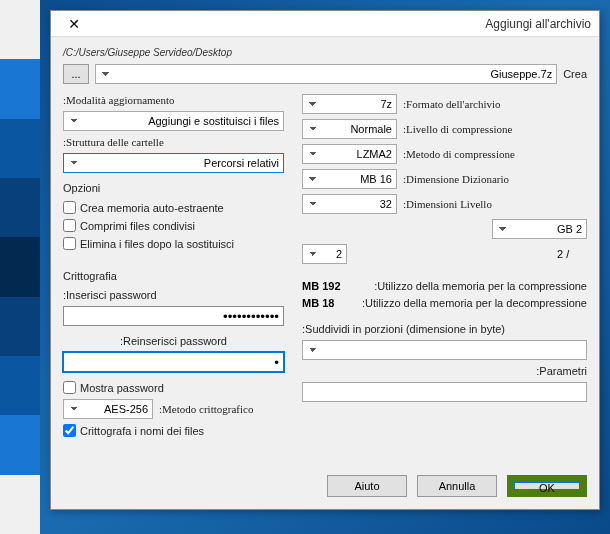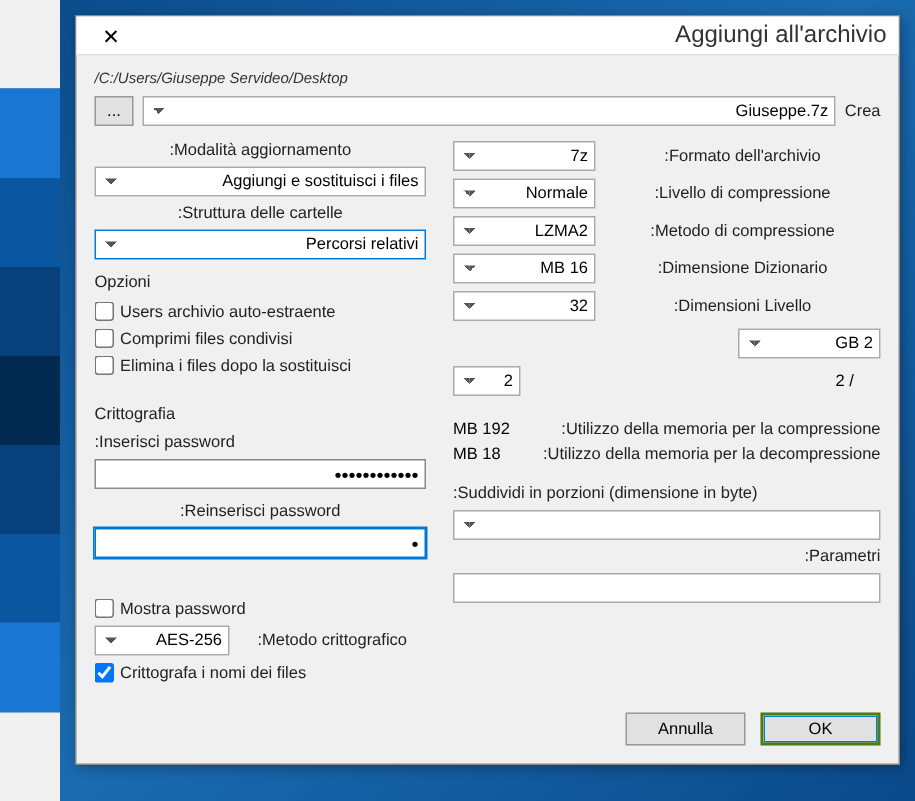--- a/index.html
+++ b/index.html
@@ -27,59 +27,59 @@
   .titlebar {
     height: 26px;
     background: #fff;
     display: flex;
     align-items: center;
     justify-content: space-between;
     padding: 0 8px;
     border-bottom: 1px solid #ddd;
     direction: rtl;
   }
-  .titlebar-title { font-size: 16px; color: #333; }
+  .titlebar-title { font-size: 12px; color: #333; }
   .close-x { width: 30px; text-align: center; font-size: 14px; cursor: pointer; }
   .content { padding: 10px 12px; direction: rtl; }
   .row { display: flex; align-items: center; margin-bottom: 6px; gap: 6px; }
   .label { color: #222; white-space: nowrap; }
   .path-label { font-size: 10px; color: #333; font-style: italic; }
   .select, .input-text {
     background: #fff;
     border: 1px solid #aaa;
     height: 20px;
     padding: 1px 4px;
     font-size: 11px;
   }
   .select { appearance: none; padding-left: 16px; background-image: linear-gradient(45deg, transparent 50%, #555 50%), linear-gradient(135deg, #555 50%, transparent 50%); background-position: 6px center, 10px center; background-size: 4px 4px, 4px 4px; background-repeat: no-repeat; }
   .browse-btn {
     width: 26px; height: 20px; background: #e1e1e1; border: 1px solid #999;
     text-align: center; line-height: 18px; font-size: 11px; cursor: pointer;
   }
   .two-col { display: flex; gap: 18px; margin-top: 10px; }
   .col { flex: 1; display: flex; flex-direction: column; gap: 5px; }
   .form-row { display: flex; align-items: center; justify-content: space-between; gap: 6px; }
-  .form-row .label { flex: 1; text-align: center; }
+  .form-row .label { flex: 1; text-align: left; font-family: Liberation Serif, serif; }
   .form-row .select, .form-row .input-text { width: 95px; }
   .cpu-row .select { width: 45px; }
   .cpu-total { width: 30px; text-align: left; }
   .mem-row { display: flex; justify-content: space-between; }
-  .mem-val { width: 60px; text-align: left; }
+  .mem-val { width: 60px; text-align: left; font-weight: bold; }
   .full-input { width: 100%; }
   .group-title { text-align: left; color: #222; margin-top: 4px; margin-bottom: 2px; }
   .checkbox-row { display: flex; align-items: center; justify-content: flex-end; gap: 4px; }
   .checkbox-row input[type=checkbox] { width: 13px; height: 13px; }
   .pw-input { width: 100%; height: 20px; border: 1px solid #888; background: #fff; padding: 2px 4px; }
   .pw-input.focused { border: 1px solid #0078d7; box-shadow: 0 0 0 1px #0078d7; }
   .buttons { position: absolute; bottom: 12px; left: 12px; right: 12px; display: flex; gap: 10px; justify-content: flex-start; direction: rtl; }
   .btn {
     width: 80px; height: 22px; background: #e1e1e1; border: 1px solid #999;
     font-size: 11px; cursor: pointer;
   }
-  .btn.primary { border: 2px solid #4d7c0f; box-shadow: 0 0 0 1px #0078d7 inset; }
+  .btn.primary { border: 7px solid #4d7c0f; box-shadow: 0 0 0 1px #0078d7 inset; }
   .right-col .form-row .select { width: 150px; }
   .taskbar-stripes {
     position: absolute; left: 0; top: 0; width: 40px; height: 534px;
     display: flex; flex-direction: column;
   }
   .stripe { flex: 1; }
   .s1{background:#022a50}.s2{background:#07407a}.s3{background:#0a56a0}.s4{background:#1976d2}.s5{background:#f0f0f0}
 </style>
 </head>
 <body>
@@ -163,52 +163,53 @@
           <span class="label">Modalità aggiornamento:</span>
         </div>
         <select class="select full-input"><option>Aggiungi e sostituisci i files</option></select>
         <div class="form-row">
           <span class="label">Struttura delle cartelle:</span>
         </div>
         <select class="select full-input" style="border-color:#0078d7"><option>Percorsi relativi</option></select>
 
         <div class="group-title">Opzioni</div>
         <div class="checkbox-row">
-          <span class="label">Users archivio auto-estraente</span>
+          <span class="label">Crea memoria auto-estraente</span>
           <input type="checkbox" style="">
         </div>
         <div class="checkbox-row">
           <span class="label">Comprimi files condivisi</span>
           <input type="checkbox" style="">
         </div>
         <div class="checkbox-row">
           <span class="label">Elimina i files dopo la sostituisci</span>
           <input type="checkbox" style="">
         </div>
 
         <div style="height:6px"></div>
         <div class="group-title">Crittografia</div>
         <div class="label" style="text-align:left">Inserisci password:</div>
         <input type="password" class="pw-input" value="••••••••••••" style="">
         <div class="label" style="text-align:center;margin-top:4px">Reinserisci password:</div>
         <input type="password" class="pw-input focused" value="•" style="">
 
-        <div class="checkbox-row" style="margin-top:22px">
+        <div class="checkbox-row" style="margin-top:4px">
           <span class="label">Mostra password</span>
           <input type="checkbox" style="">
         </div>
         <div class="form-row">
           <span class="label">Metodo crittografico:</span>
           <select class="select" style="width:90px"><option>AES-256</option></select>
         </div>
         <div class="checkbox-row">
           <span class="label">Crittografa i nomi dei files</span>
           <input type="checkbox" checked="" style="">
         </div>
       </div>
     </div>
   </div>
 
   <div class="buttons">
     <button class="btn primary">OK</button>
     <button class="btn">Annulla</button>
+    <button class="btn">Aiuto</button>
   </div>
 </div>
 
 </body></html>

